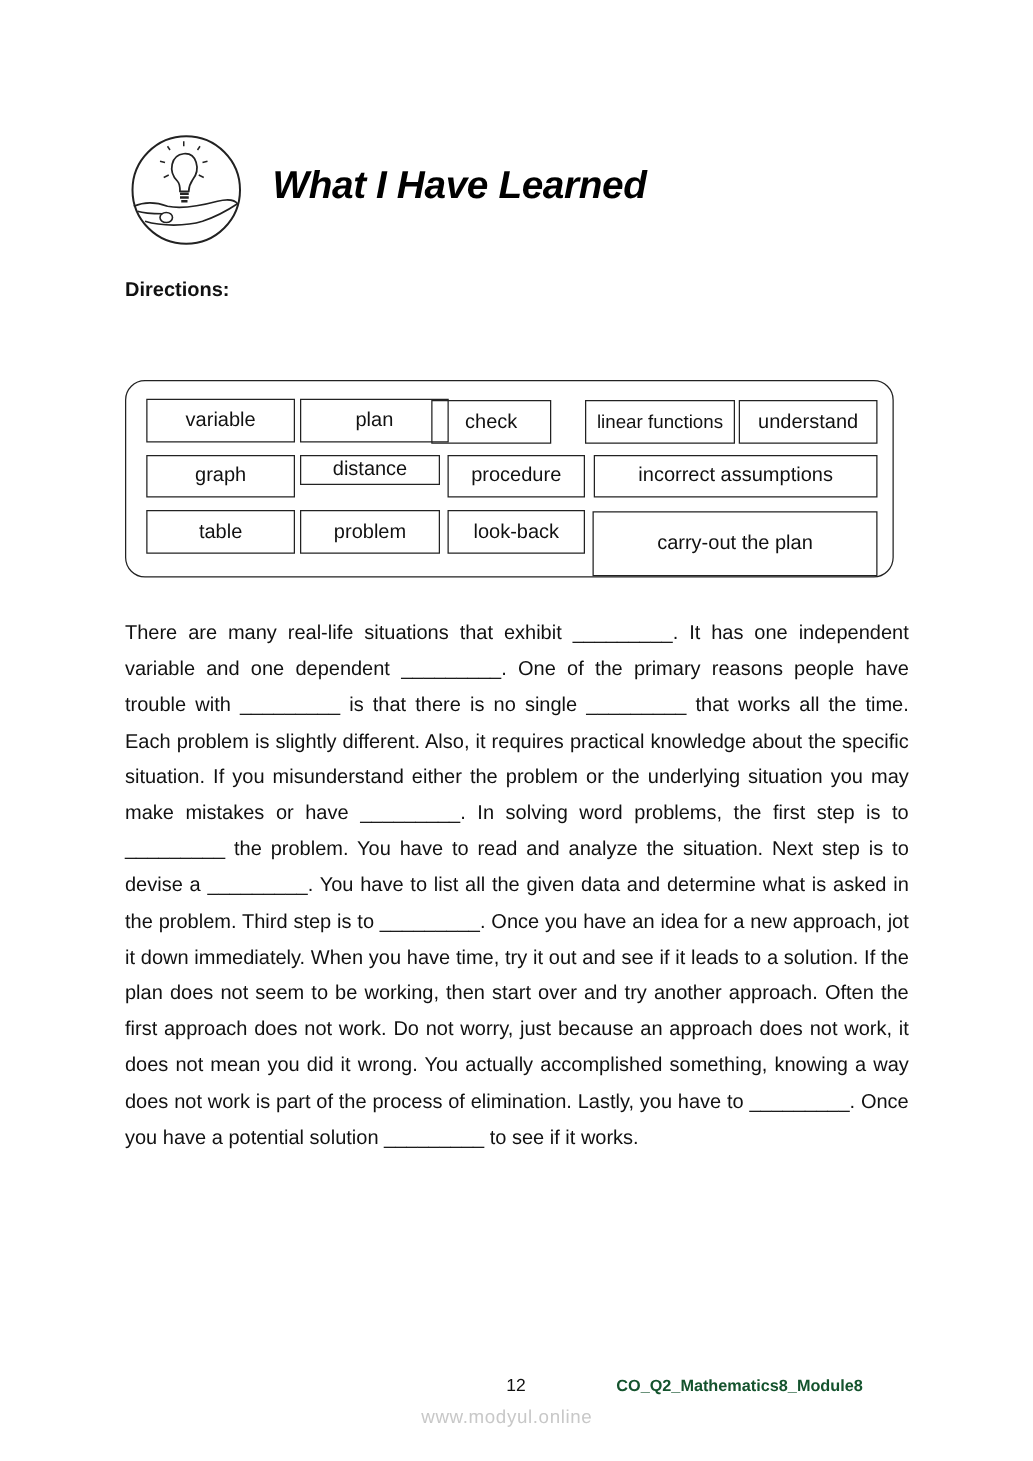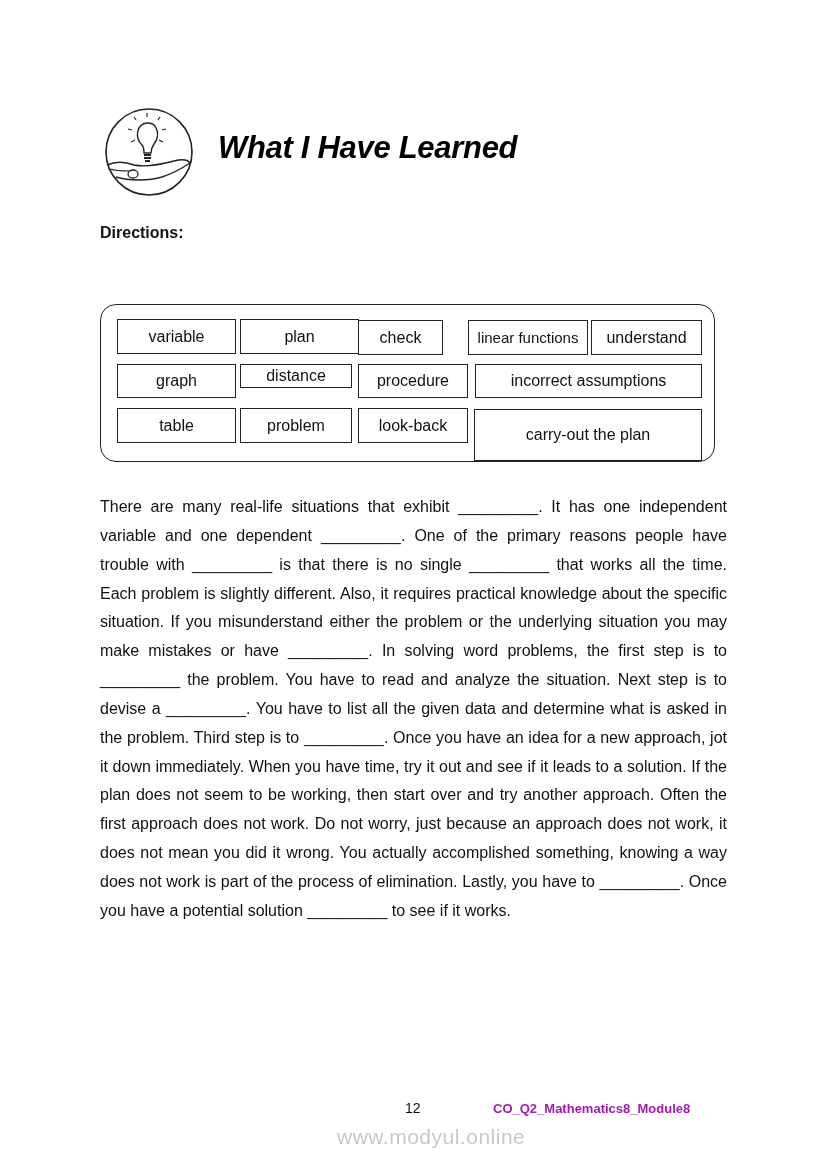--- a/index.html
+++ b/index.html
@@ -12,22 +12,22 @@
                 font-size:16px; line-height:22.5px; }
   .directions .lbl { font-weight:bold; position:absolute; left:0; top:0; }
   .directions .txt { margin-left:89px; }
   .wordbank { position:absolute; left:100px; top:304px; width:615px; height:158px;
               border:1.5px solid #222; border-radius:16px; box-sizing:border-box; }
   .wb { position:absolute; border:1.2px solid #222; box-sizing:border-box;
         display:flex; align-items:center; justify-content:center; font-size:16px; color:#111; }
   .para { position:absolute; left:100px; top:493px; width:627px; font-size:16px;
           line-height:28.85px; text-align:justify; color:#111; margin:0; }
   .footer-page { position:absolute; left:405px; top:1100px; font-size:14px; color:#111; }
-  .footer-code { position:absolute; left:493px; top:1101px; font-size:13px; font-weight:bold; color:#a21caf; }
-  .watermark { position:absolute; left:337px; top:1125px; font-size:21px; color:#c8c8c8; letter-spacing:0.5px; }
+  .footer-code { position:absolute; left:493px; top:1101px; font-size:13px; font-weight:bold; color:#14532d; }
+  .watermark { position:absolute; left:337px; top:1125px; font-size:15px; color:#c8c8c8; letter-spacing:0.5px; }
 </style>
 </head>
 <body>
 
 <div class="icon">
   <svg width="90" height="90" viewBox="0 0 90 90">
     <circle cx="45" cy="45" r="43" fill="none" stroke="#222" stroke-width="1.6"></circle>
     <path d="M38 38 C30 30 33 17 43 16 C53 15 57 28 50 37 C48 40 47 43 47 46 L40 46 C40 43 40 40 38 38 Z" fill="none" stroke="#222" stroke-width="1.4"></path>
     <line x1="40" y1="48" x2="47" y2="48" stroke="#222" stroke-width="2"></line>
     <line x1="40" y1="51" x2="47" y2="51" stroke="#222" stroke-width="2"></line>
@@ -47,21 +47,21 @@
 
 <h1 class="title">What I Have Learned</h1>
 
 <div class="directions">
   <span class="lbl">Directions:</span>
 </div>
 
 <div class="wordbank">
   <div class="wb" style="left:16px;top:14px;width:119px;height:35px;">variable</div>
   <div class="wb" style="left:139px;top:14px;width:119px;height:35px;">plan</div>
-  <div class="wb" style="left:257px;top:15px;width:85px;height:35px;">check</div>
+  <div class="wb" style="left:244px;top:15px;width:96px;height:35px;">check</div>
   <div class="wb" style="left:367px;top:15px;width:120px;height:35px;font-size:15px;">linear functions</div>
   <div class="wb" style="left:490px;top:15px;width:111px;height:35px;">understand</div>
 
   <div class="wb" style="left:16px;top:59px;width:119px;height:34px;">graph</div>
   <div class="wb" style="left:139px;top:59px;width:112px;height:24px;">distance</div>
   <div class="wb" style="left:257px;top:59px;width:110px;height:34px;">procedure</div>
   <div class="wb" style="left:374px;top:59px;width:227px;height:34px;">incorrect assumptions</div>
 
   <div class="wb" style="left:16px;top:103px;width:119px;height:35px;">table</div>
   <div class="wb" style="left:139px;top:103px;width:112px;height:35px;text-align:center;">problem</div>

